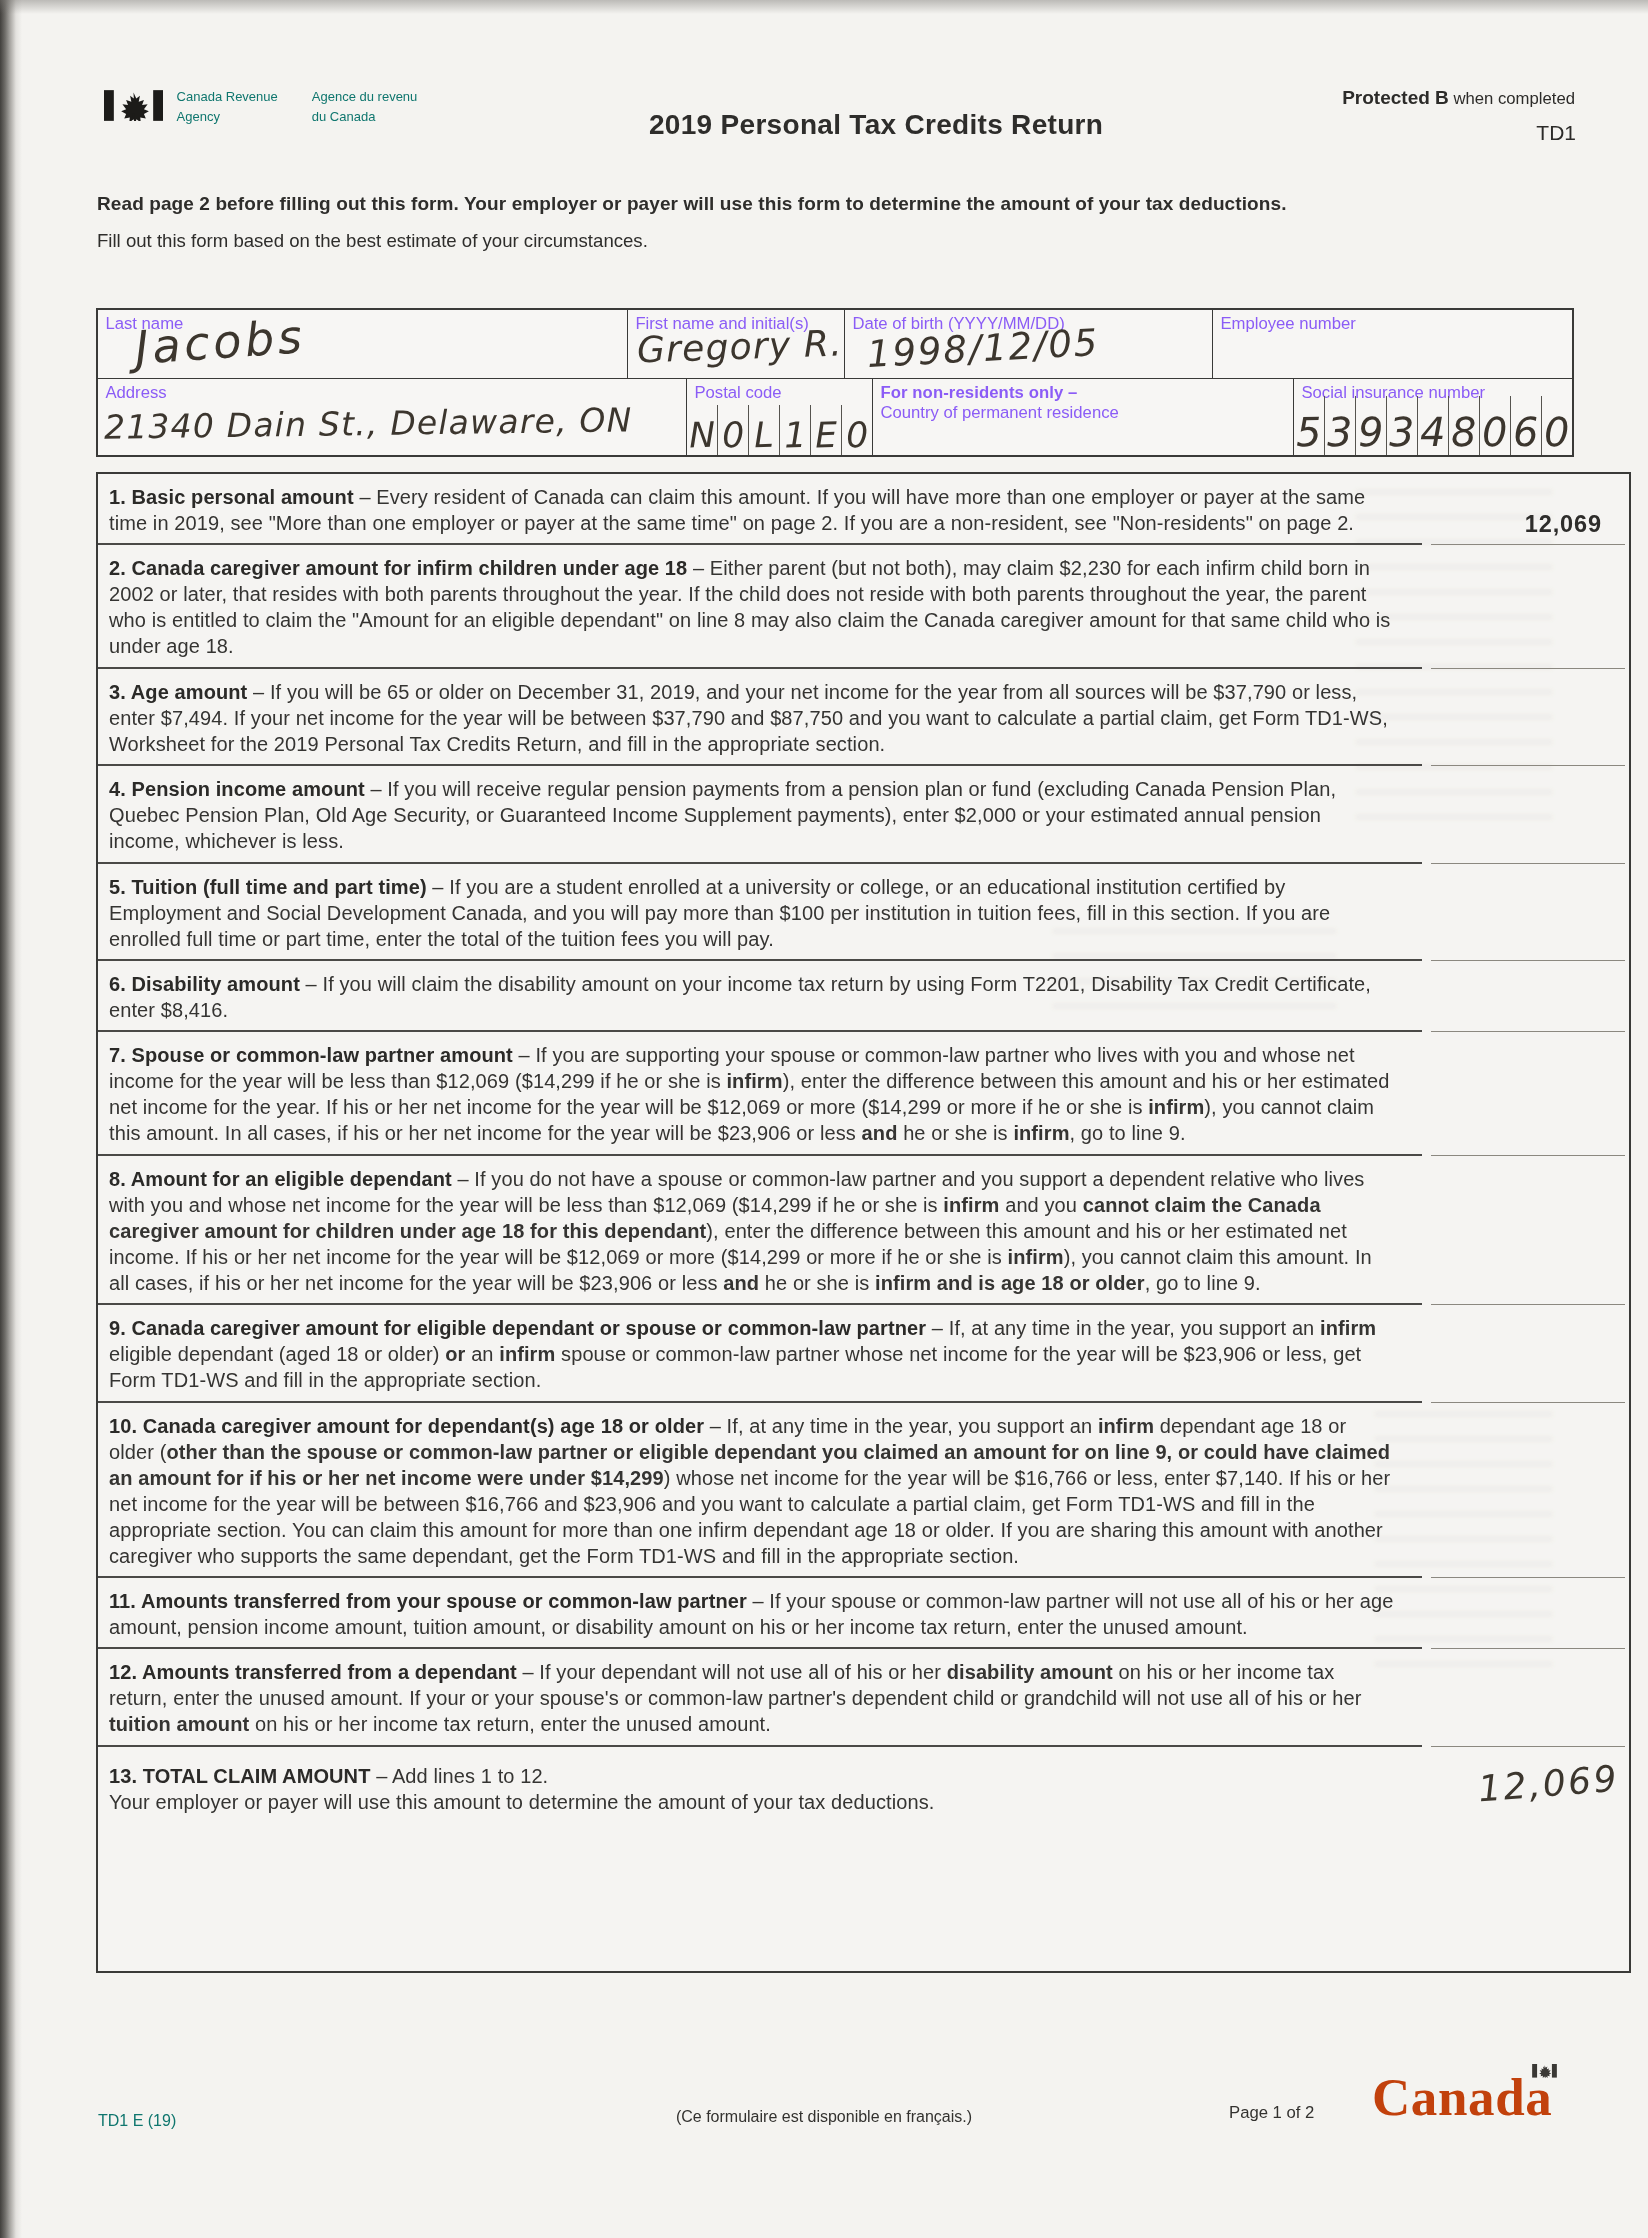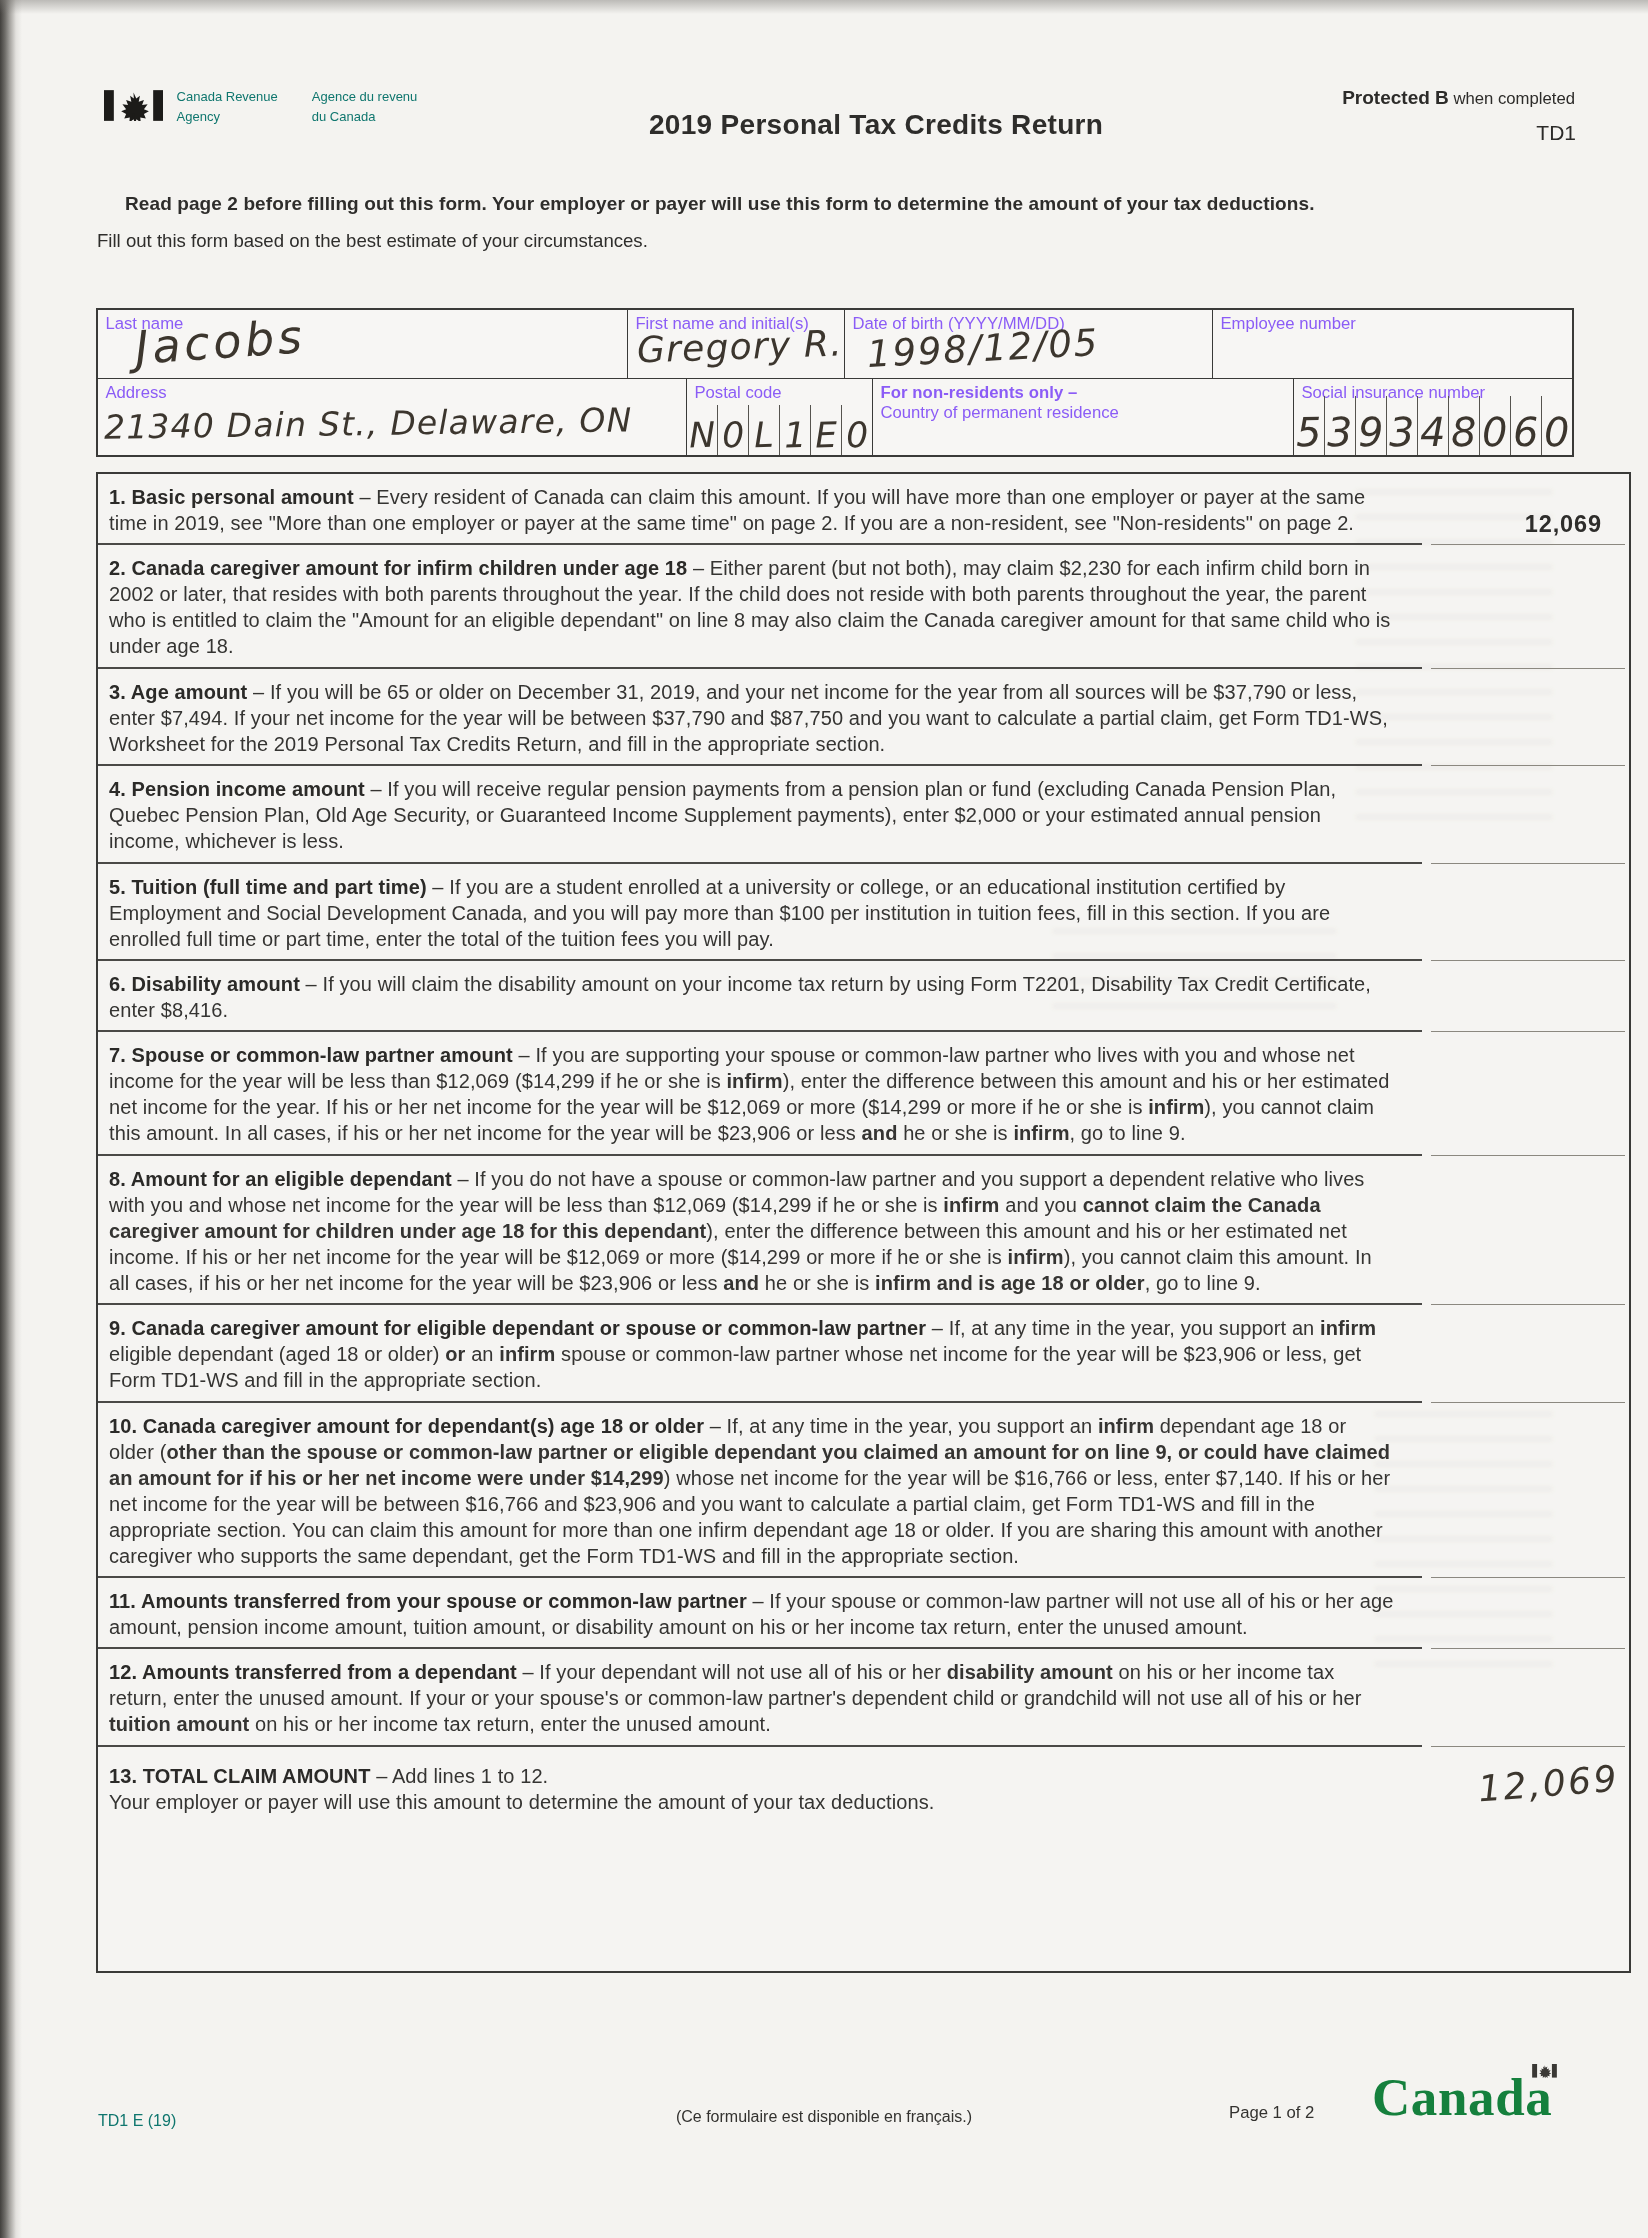--- a/index.html
+++ b/index.html
@@ -20,21 +20,21 @@
   
   .hdr-agency{ position:absolute; left:104px; top:87px; display:flex; align-items:flex-start; }
   .flag{ width:59px; height:31px; margin-top:2.5px; }
   .agency-col{ font-size:13px; line-height:20.4px; color:#0f766e; margin-left:13.6px; }
   .title{ position:absolute; left:649px; top:109px; font-size:28px; font-weight:bold; color:#2e2d2b; letter-spacing:0.3px;}
   .protected{ position:absolute; left:1238px; top:87px; width:337px; text-align:right; font-size:16.7px; color:#2c2b29;}
   .protected b{ font-size:19px; }
   .formcode{ position:absolute; left:1424px; top:121px; width:152px; text-align:right; font-size:21px; color:#2c2b29;}
   
   .intro{ position:absolute; left:97px; top:193px; width:1374px; color:#2e2d2b;}
-  .intro .l1{ font-size:19px; font-weight:bold; letter-spacing:0.1px;margin-left:28px;}
+  .intro .l1{ font-size:19px; font-weight:bold; letter-spacing:0.1px;}
   .intro .l2{ font-size:18.6px; margin-top:15px;}
   
   .idtable{ position:absolute; left:96px; top:308px; width:1478px; border:2.5px solid #3a3a38; background:rgba(255,255,255,.25);}
   .idrow{ display:flex; }
   .idrow.r1{ height:69px; border-bottom:1.9px solid #3a3a38; }
   .idrow.r2{ height:76px; }
   .idcell{ position:relative; overflow:visible; }
   .idcell + .idcell{ border-left:1.9px solid #3a3a38; }
   .idlabel{ font-size:16.7px; color:#8b5cf6; padding:4.3px 0 0 7.4px; white-space:nowrap;}
   .idlabel b{ letter-spacing:0.1px; }
@@ -63,21 +63,21 @@
   .sec-amt.lined::after{ content:""; position:absolute; left:8.7px; right:3.7px; bottom:0; border-bottom:1.9px solid #8b8880;}
   .amt-value{ position:absolute; right:27px; bottom:7.4px; font-weight:bold; font-size:23.5px; color:#2e2d2b; letter-spacing:0.9px;}
   .sec13-note{ display:block; }
   .claim-box{ position:absolute; right:7.4px; top:5px; width:153px; height:74px; border:3.1px solid #39383
 5; transform:rotate(.6deg); }
   
   .f-code{ position:absolute; left:98px; top:2112px; font-size:16px; color:#0f766e;}
   .f-note{ position:absolute; left:0; right:0; top:2108px; text-align:center; font-size:16px; color:#33322f;}
   .f-page{ position:absolute; left:1229px; top:2103px; font-size:16.7px; color:#33322f;}
   .wordmark{ position:absolute; left:1372px; top:2067px; font-family:"Liberation Serif", serif; font-weight:bold;
-    font-size:53px; color:#15803d; letter-spacing:0.6px;}
+    font-size:53px; color:#c2410c; letter-spacing:0.6px;}
   .wordmark .last-a{ position:relative; }
   .wordmark .wflag{ position:absolute; width:25px; height:13.6px; right:-5px; top:-3.7px; }
 </style>
 </head>
 <body>
 
 <div class="page">
 
   <div class="edge-left"></div>
   <div class="edge-top"></div>

